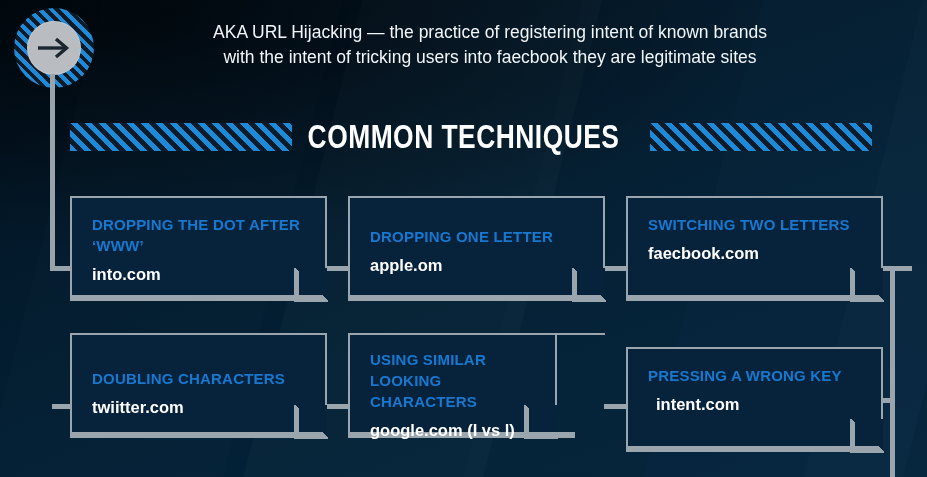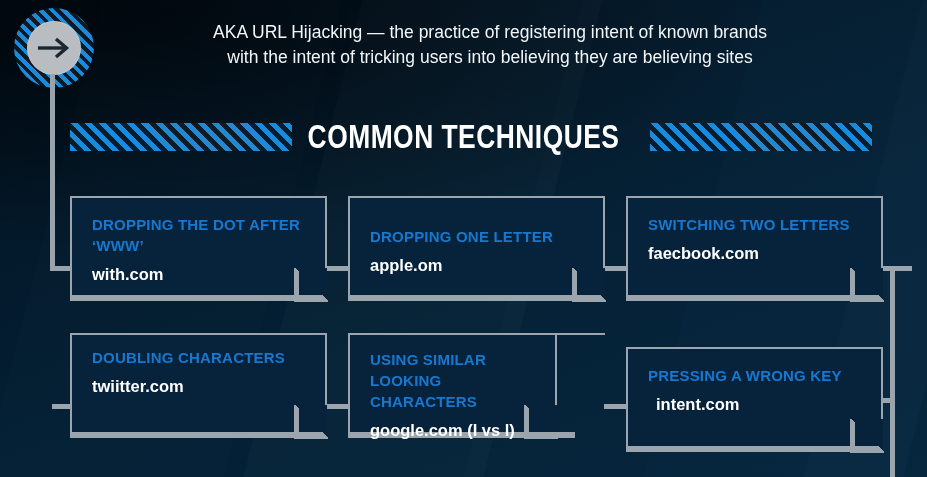--- a/index.html
+++ b/index.html
@@ -141,33 +141,33 @@
   <div class="stem-h"></div>
 
   <div class="title-row">
     <div class="hatch hatch-l"></div>
     <div class="hatch hatch-r"></div>
     <div class="sec-title">COMMON TECHNIQUES</div>
   </div>
 
   <div class="header">
     <div>AKA URL Hijacking — the practice of registering intent of known brands</div>
-    <div>with the intent of tricking users into believing they are believing sites</div>
+    <div>with the intent of tricking users into faecbook they are legitimate sites</div>
   </div>
 
   <div class="card" style="left:70px;top:196px;width:257px;height:105px;">
     <div class="edge-t" style="width:257px;"></div>
     <div class="edge-l" style="height:105px;"></div>
     <div class="edge-r" style="height:72px;"></div>
     <div class="edge-b" style="width:227px;"></div>
     <div class="chamfer"></div>
       <div class="chamfer-mask"></div>
     <div class="body">
       <div class="lbl">DROPPING THE DOT AFTER ‘WWW’</div>
-      <div class="val">with.com</div>
+      <div class="val">into.com</div>
     </div>
   </div>
 
   <div class="card" style="left:348px;top:196px;width:257px;height:105px;">
     <div class="edge-t" style="width:257px;"></div>
     <div class="edge-l" style="height:105px;"></div>
     <div class="edge-r" style="height:72px;"></div>
     <div class="edge-b" style="width:227px;"></div>
     <div class="chamfer"></div>
       <div class="chamfer-mask"></div>
@@ -190,21 +190,21 @@
     </div>
   </div>
 
   <div class="card" style="left:70px;top:333px;width:257px;height:105px;">
     <div class="edge-t" style="width:257px;"></div>
     <div class="edge-l" style="height:105px;"></div>
     <div class="edge-r" style="height:72px;"></div>
     <div class="edge-b" style="width:227px;"></div>
     <div class="chamfer"></div>
       <div class="chamfer-mask"></div>
-    <div class="body" style="padding-top:14px;">
+    <div class="body" style="padding-top:35px;">
       <div class="lbl">DOUBLING CHARACTERS</div>
       <div class="val">twiitter.com</div>
     </div>
   </div>
 
   <div class="card" style="left:348px;top:333px;width:209px;height:105px;">
     <div class="edge-t" style="width:257px;"></div>
     <div class="edge-l" style="height:105px;"></div>
     <div class="edge-r" style="height:72px;"></div>
     <div class="edge-b" style="width:227px;"></div>

